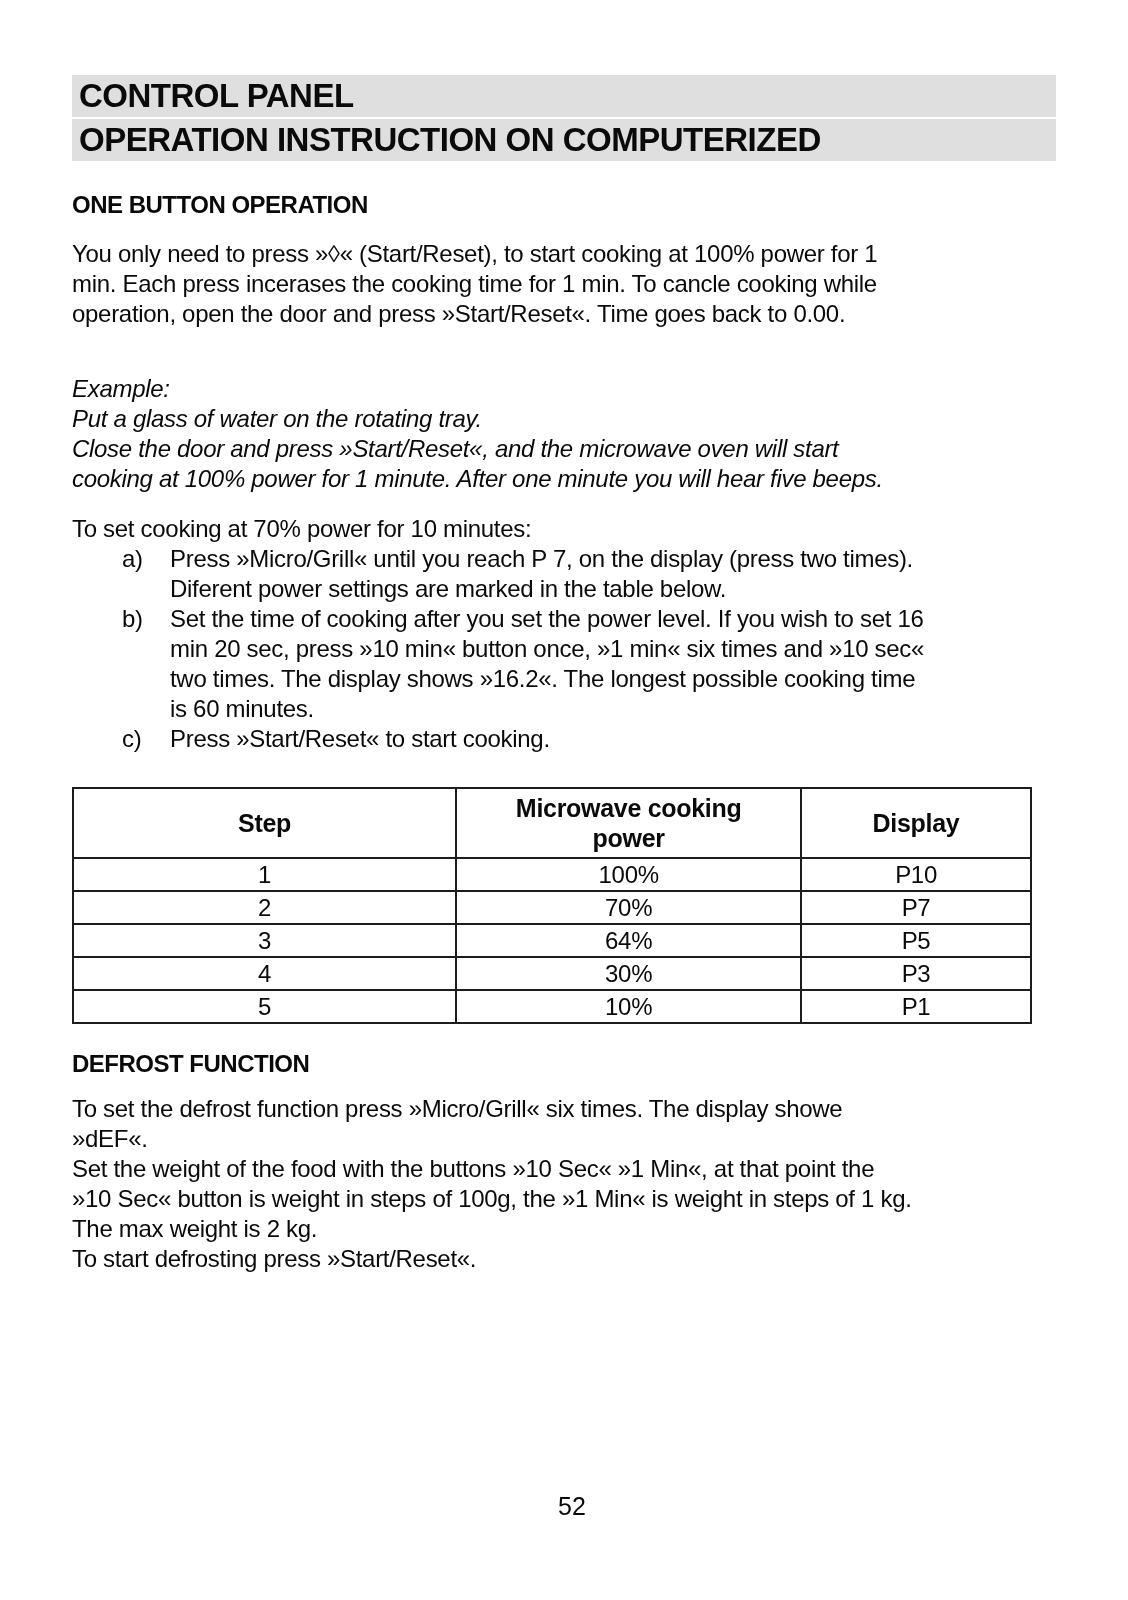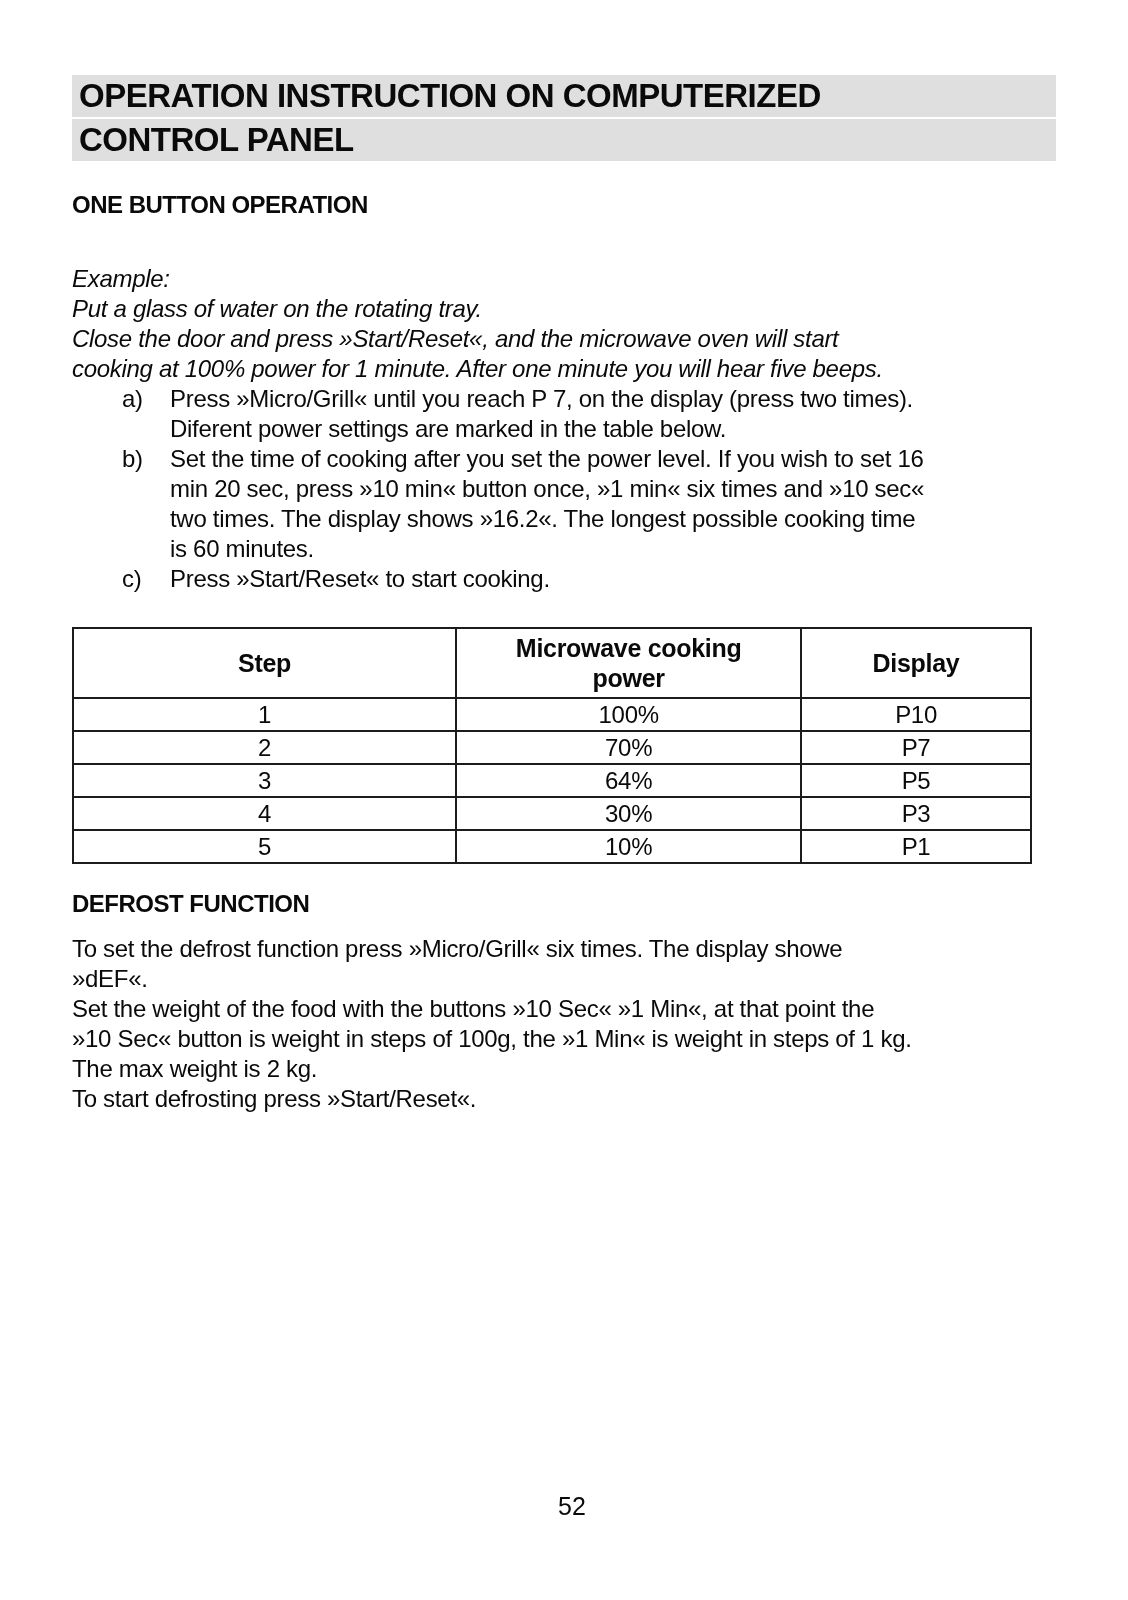--- a/index.html
+++ b/index.html
@@ -103,30 +103,34 @@
     padding-left: 8px;
   }
 </style>
 </head>
 <body>
 
 <div class="page">
   <div class="content">
 
     <div class="doc-title">
+      <div class="title-line">CONTROL PANEL</div>
       <div class="title-line">OPERATION INSTRUCTION ON COMPUTERIZED</div>
-      <div class="title-line">CONTROL PANEL</div>
     </div>
 
     <h2 class="section-heading h-one-button">ONE BUTTON OPERATION</h2>
+    <div class="body-text para-main">You only need to press »◊« (Start/Reset), to start cooking at 100% power for 1
+min. Each press incerases the cooking time for 1 min. To cancle cooking while
+operation, open the door and press »Start/Reset«. Time goes back to 0.00.</div>
     <div class="body-text para-example">Example:
 Put a glass of water on the rotating tray.
 Close the door and press »Start/Reset«, and the microwave oven will start
 cooking at 100% power for 1 minute. After one minute you will hear five beeps.</div>
 
+    <div class="body-text para-intro">To set cooking at 70% power for 10 minutes:</div>
 
     <div class="letter-list">
       <div class="letter-item">
         <div class="letter-marker">a)</div>
         <div class="body-text letter-text">Press »Micro/Grill« until you reach P 7, on the display (press two times).
 Diferent power settings are marked in the table below.</div>
       </div>
       <div class="letter-item">
         <div class="letter-marker">b)</div>
         <div class="body-text letter-text">Set the time of cooking after you set the power level. If you wish to set 16

